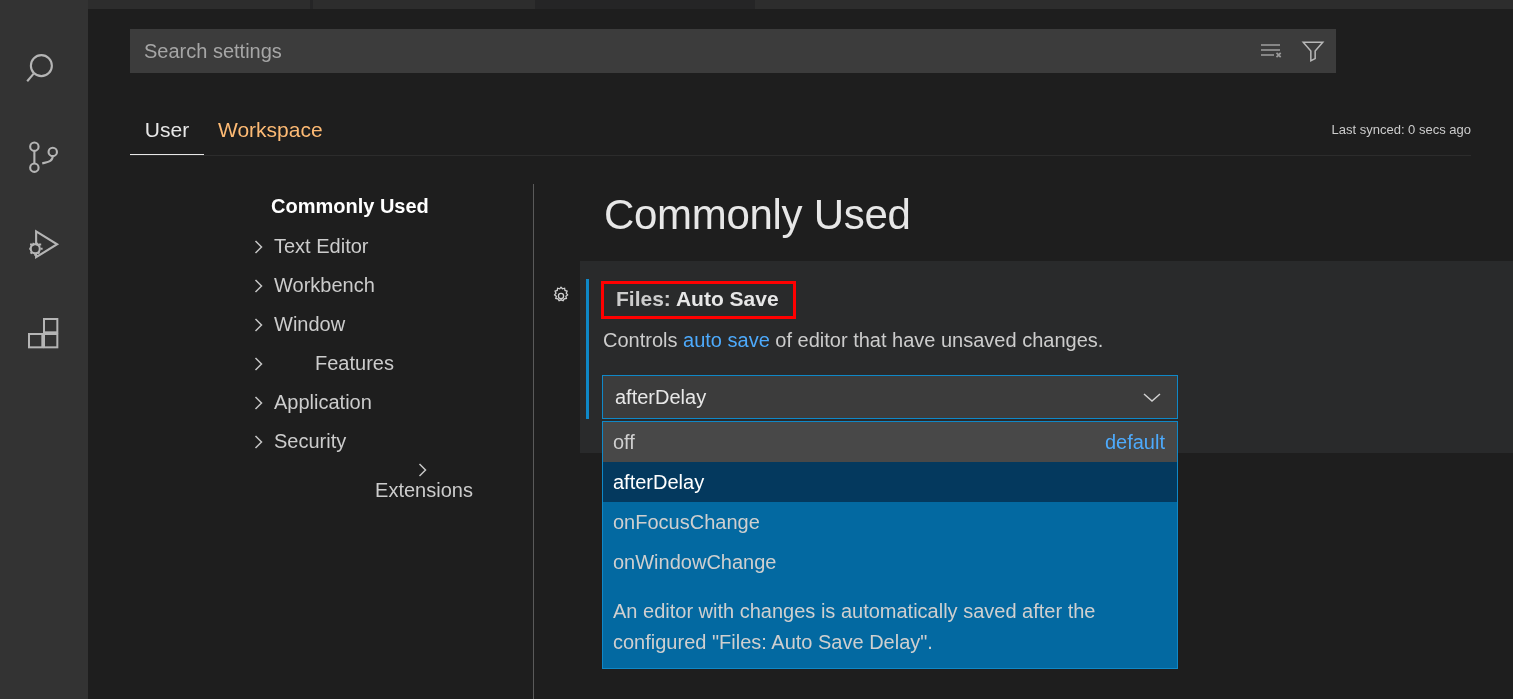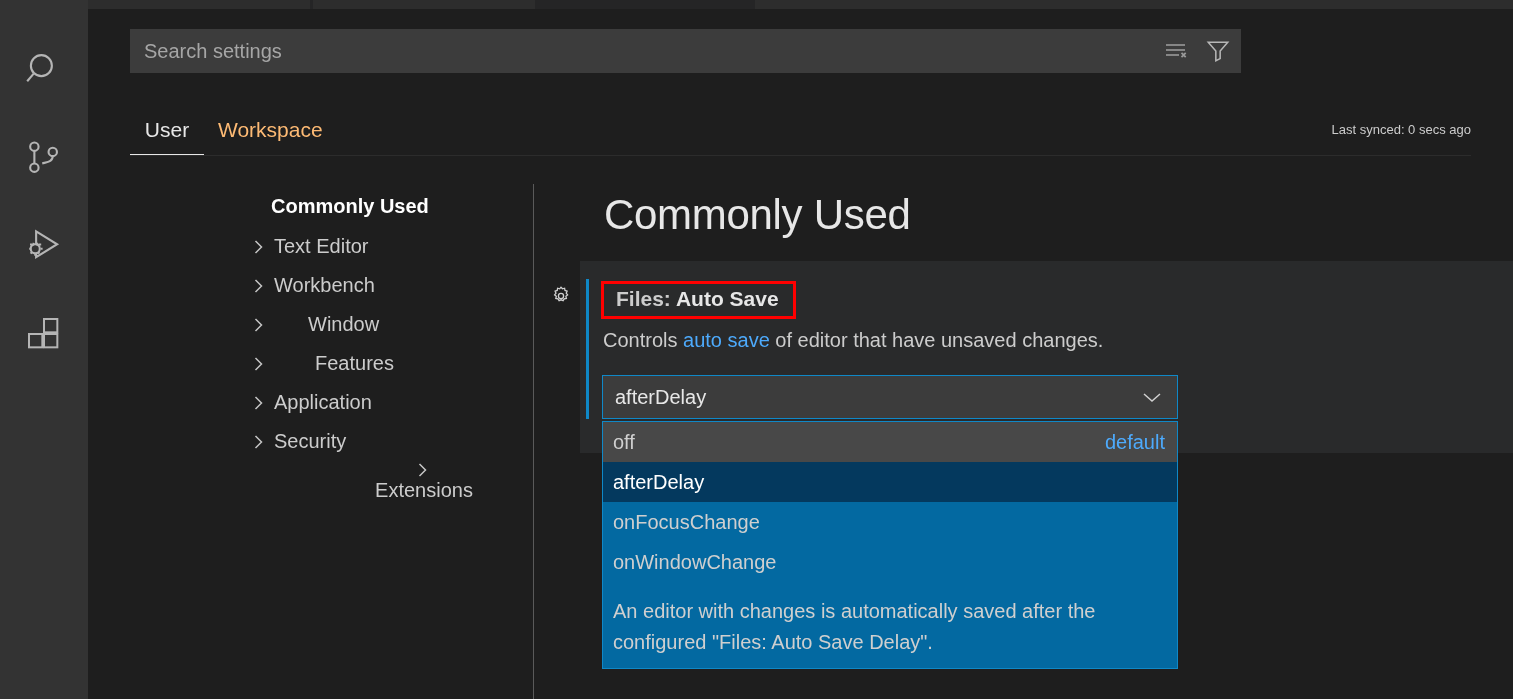--- a/index.html
+++ b/index.html
@@ -60,21 +60,21 @@
 
   
   #search-row {
     position: absolute;
     left: 42px; top: 20px;
     width: 1341px; height: 44px;
   }
   #search-box {
     position: absolute;
     left: 0; top: 0;
-    width: 1111px; height: 44px;
+    width: 1206px; height: 44px;
     background: #3c3c3c;
     box-sizing: border-box;
     display: flex;
     align-items: center;
   }
   #search-input {
     background: transparent;
     border: none;
     outline: none;
     color: #cccccc;
@@ -389,21 +389,21 @@
 
     <div class="toc-item child" style="top:91px;">
       <span class="twisty">
         <svg width="13" height="18" viewBox="0 0 12 18" fill="none" stroke="#c5c5c5" stroke-width="1.5">
             <path d="M3 3l6 6-6 6"></path>
           </svg>
       </span>
       <span>Workbench</span>
     </div>
 
-    <div class="toc-item child" style="top:130px;gap:34px;">
+    <div class="toc-item child" style="top:130px;">
       <span class="twisty">
         <svg width="13" height="18" viewBox="0 0 12 18" fill="none" stroke="#c5c5c5" stroke-width="1.5">
             <path d="M3 3l6 6-6 6"></path>
           </svg>
       </span>
       <span>Window</span>
     </div>
 
     <div class="toc-item child" style="top:169px;gap:41px;">
       <span class="twisty">

